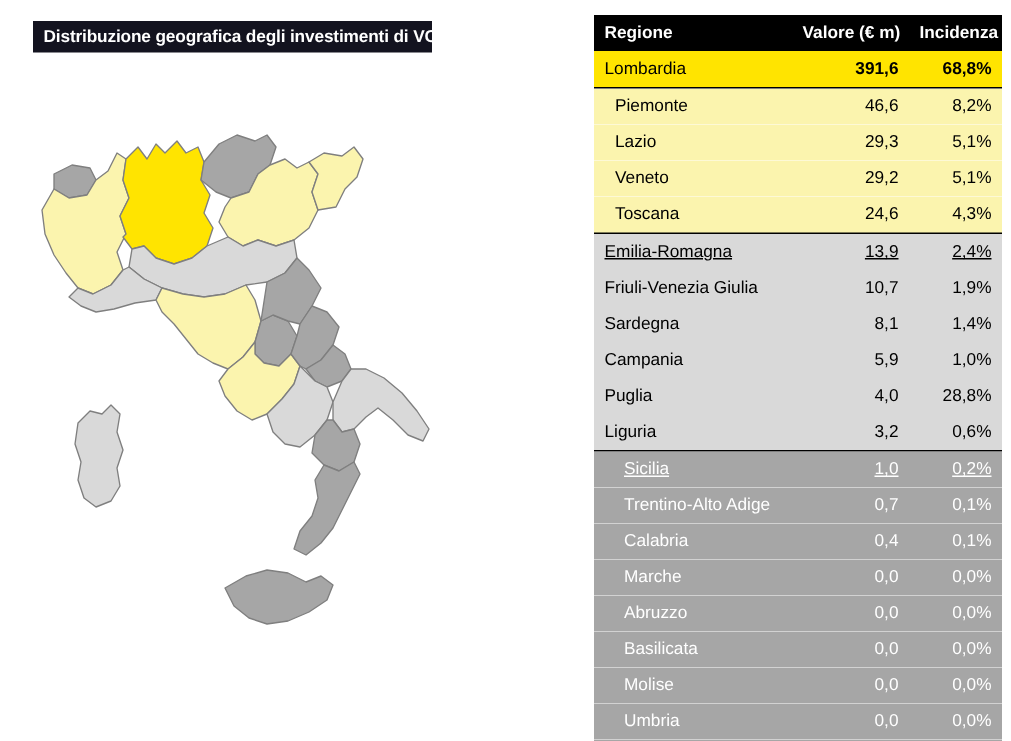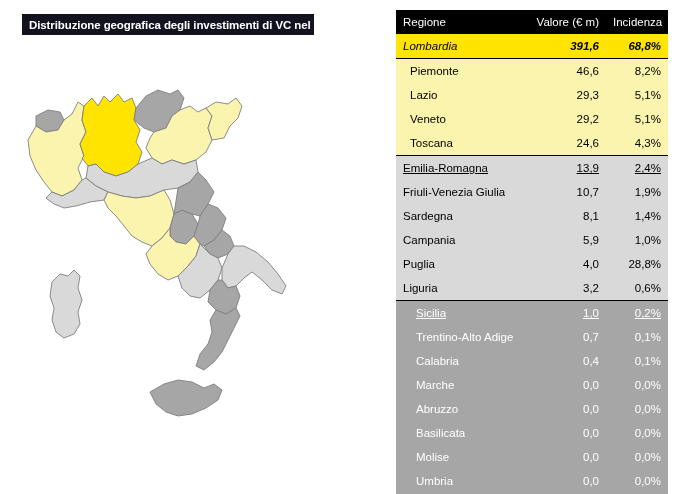--- a/index.html
+++ b/index.html
@@ -19,21 +19,21 @@
   
   #left-panel {
     position: absolute;
     left: 0; top: 0;
     width: 390px; height: 494px;
   }
 
   #chart-title-bar {
     position: absolute;
     left: 22px; top: 14px;
-    width: 292px; height: 21px;
+    width: 266px; height: 21px;
     background: #13131f;
     display: flex;
     align-items: center;
   }
   #chart-title-bar .title-text {
     color: #ffffff;
     font-size: 11.5px;
     font-weight: bold;
     padding-left: 7px;
     letter-spacing: -0.1px;
@@ -68,35 +68,35 @@
     padding: 0 7px;
     font-size: 11.5px;
     line-height: 24px;
     vertical-align: middle;
     white-space: nowrap;
     overflow: hidden;
   }
   table.data-table thead th {
     background: #000000;
     color: #ffffff;
-    font-weight: normal;
+    font-weight: bold;
     text-align: right;
     margin-top: 40px;
   }
   table.data-table thead th.col-region { text-align: left; }
 
   col.c-region { width: 132px; }
   col.c-value  { width: 78px; }
   col.c-share  { width: 62px; }
 
   tbody tr td { text-align: right; }
   tbody tr td.cell-region { text-align: left; font-weight: normal; }
 
   
-  tr.tier-top    td { background: #ffe400; color: #000000; font-weight: bold; font-style: italic; }
+  tr.tier-top    td { background: #ffe400; color: #000000; font-weight: bold; }
   tr.tier-yellow td { background: #fbf4ae; color: #000000; padding-left: 14px; }
   tr.tier-light  td { background: #d9d9d9; color: #000000; }
   tr.tier-dark   td { background: #a6a6a6; color: #ffffff; padding-left: 20px; }
 
   
   tr.band-start td { border-top: 1.6px solid #000000; text-decoration: underline; }
   tr.band-last  td { border-bottom: 1.6px solid #000000; }
 </style>
 </head>
 <body>

